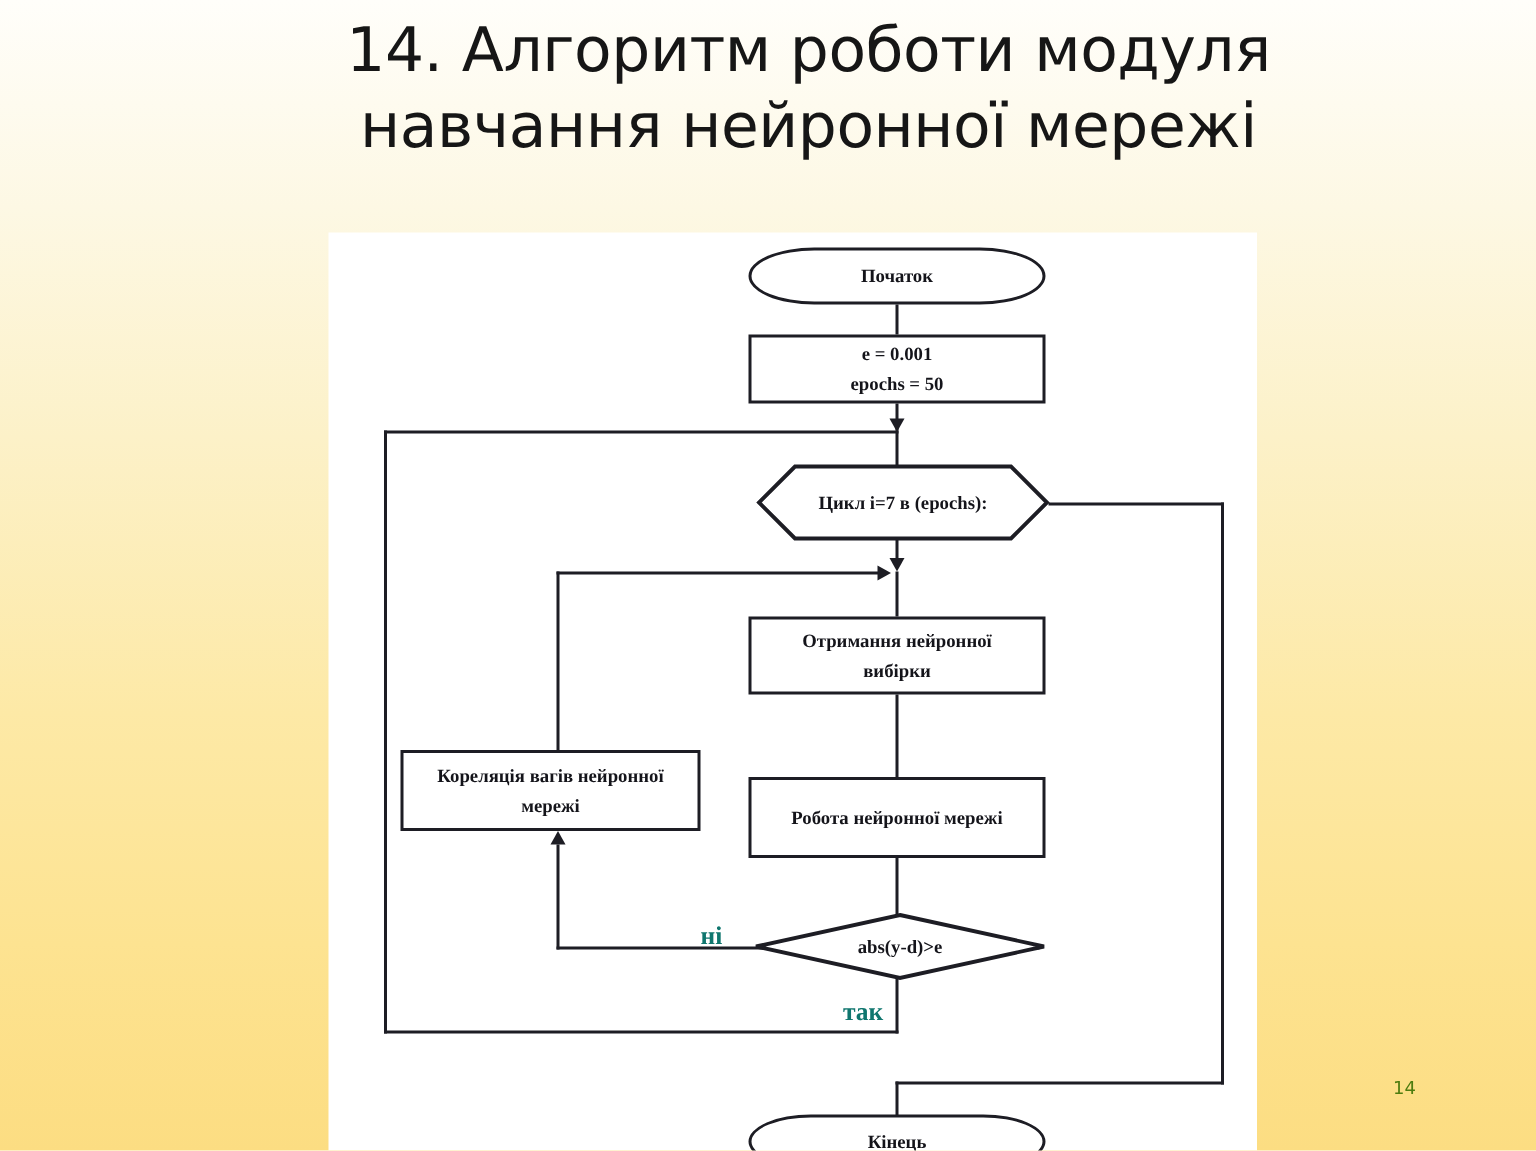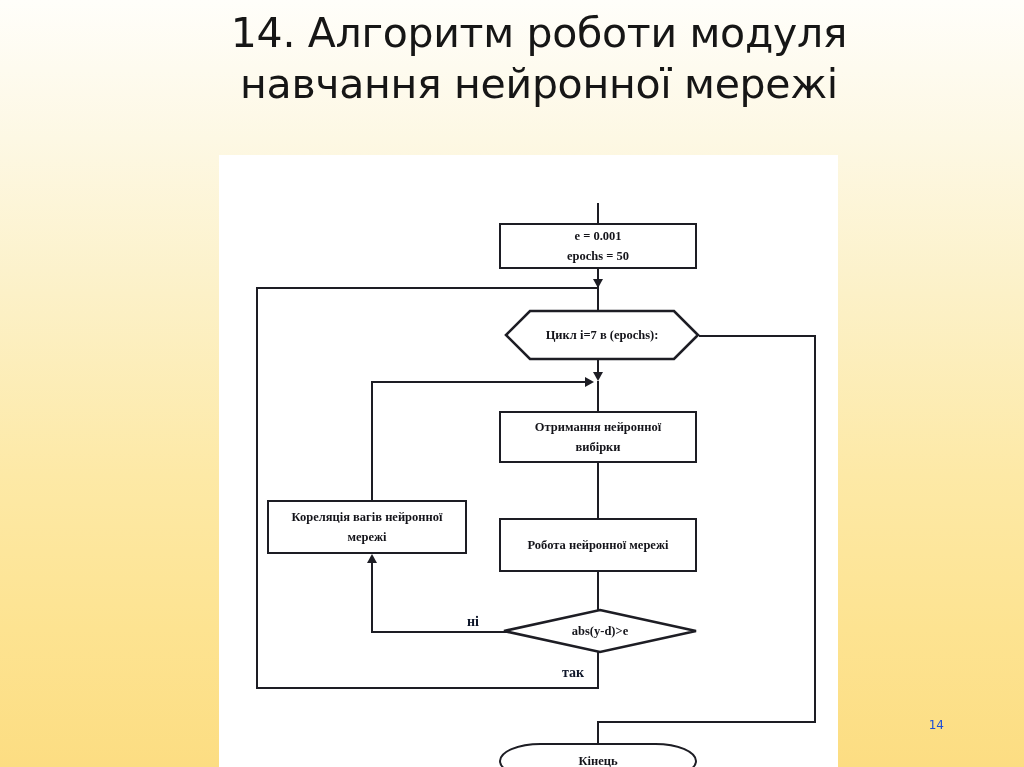--- a/index.html
+++ b/index.html
@@ -110,32 +110,32 @@
   .arrow.right {
     border-top: 5px solid transparent;
     border-bottom: 5px solid transparent;
     border-left: 9px solid #1d1d24;
   }
   
   .edge-label {
     position: absolute;
     font-family: "Liberation Serif", serif;
     font-weight: 700;
-    font-size: 14px;
-    color: #0f172a;
+    font-size: 17px;
+    color: #0f766e;
     z-index: 4;
   }
   
   .page-number {
     position: absolute;
     right: 80px;
     bottom: 35px;
     font-family: "DejaVu Sans", sans-serif;
     font-size: 12px;
-    color: #1d4ed8;
+    color: #4d7c0f;
   }
 </style>
 </head>
 <body>
 
 <div id="slide">
 
   <div class="title">14. Алгоритм роботи модуля
 навчання нейронної мережі</div>
 
@@ -166,20 +166,23 @@
 
     <div class="ln h" style="left:152px; top:476px; width:322px;"></div>
     <div class="ln v" style="left:152px; top:408px; height:70px;"></div>
     <div class="arrow up" style="left:148px; top:399px;"></div>
 
     <div class="ln h" style="left:480px; top:180px; width:117px;"></div>
     <div class="ln v" style="left:595px; top:180px; height:388px;"></div>
     <div class="ln h" style="left:378px; top:566px; width:219px;"></div>
     <div class="ln v" style="left:378px; top:566px; height:24px;"></div>
 
+    <div class="shape terminator" style="left:280px; top:10px; width:198px; height:38px;">
+      <span class="shape-label">Початок</span>
+    </div>
 
     <div class="shape" style="left:280px; top:68px; width:198px; height:46px;">
       <span class="shape-label">e = 0.001
 epochs = 50</span>
     </div>
 
     <div class="shape hexagon" style="left:285px; top:154px; width:196px; height:52px;">
       <svg width="196" height="52" viewBox="0 0 196 52">
         <polygon points="26,2 170,2 194,26 170,50 26,50 2,26" fill="#ffffff" stroke="#1d1d24" stroke-width="2.6"></polygon>
       </svg>

